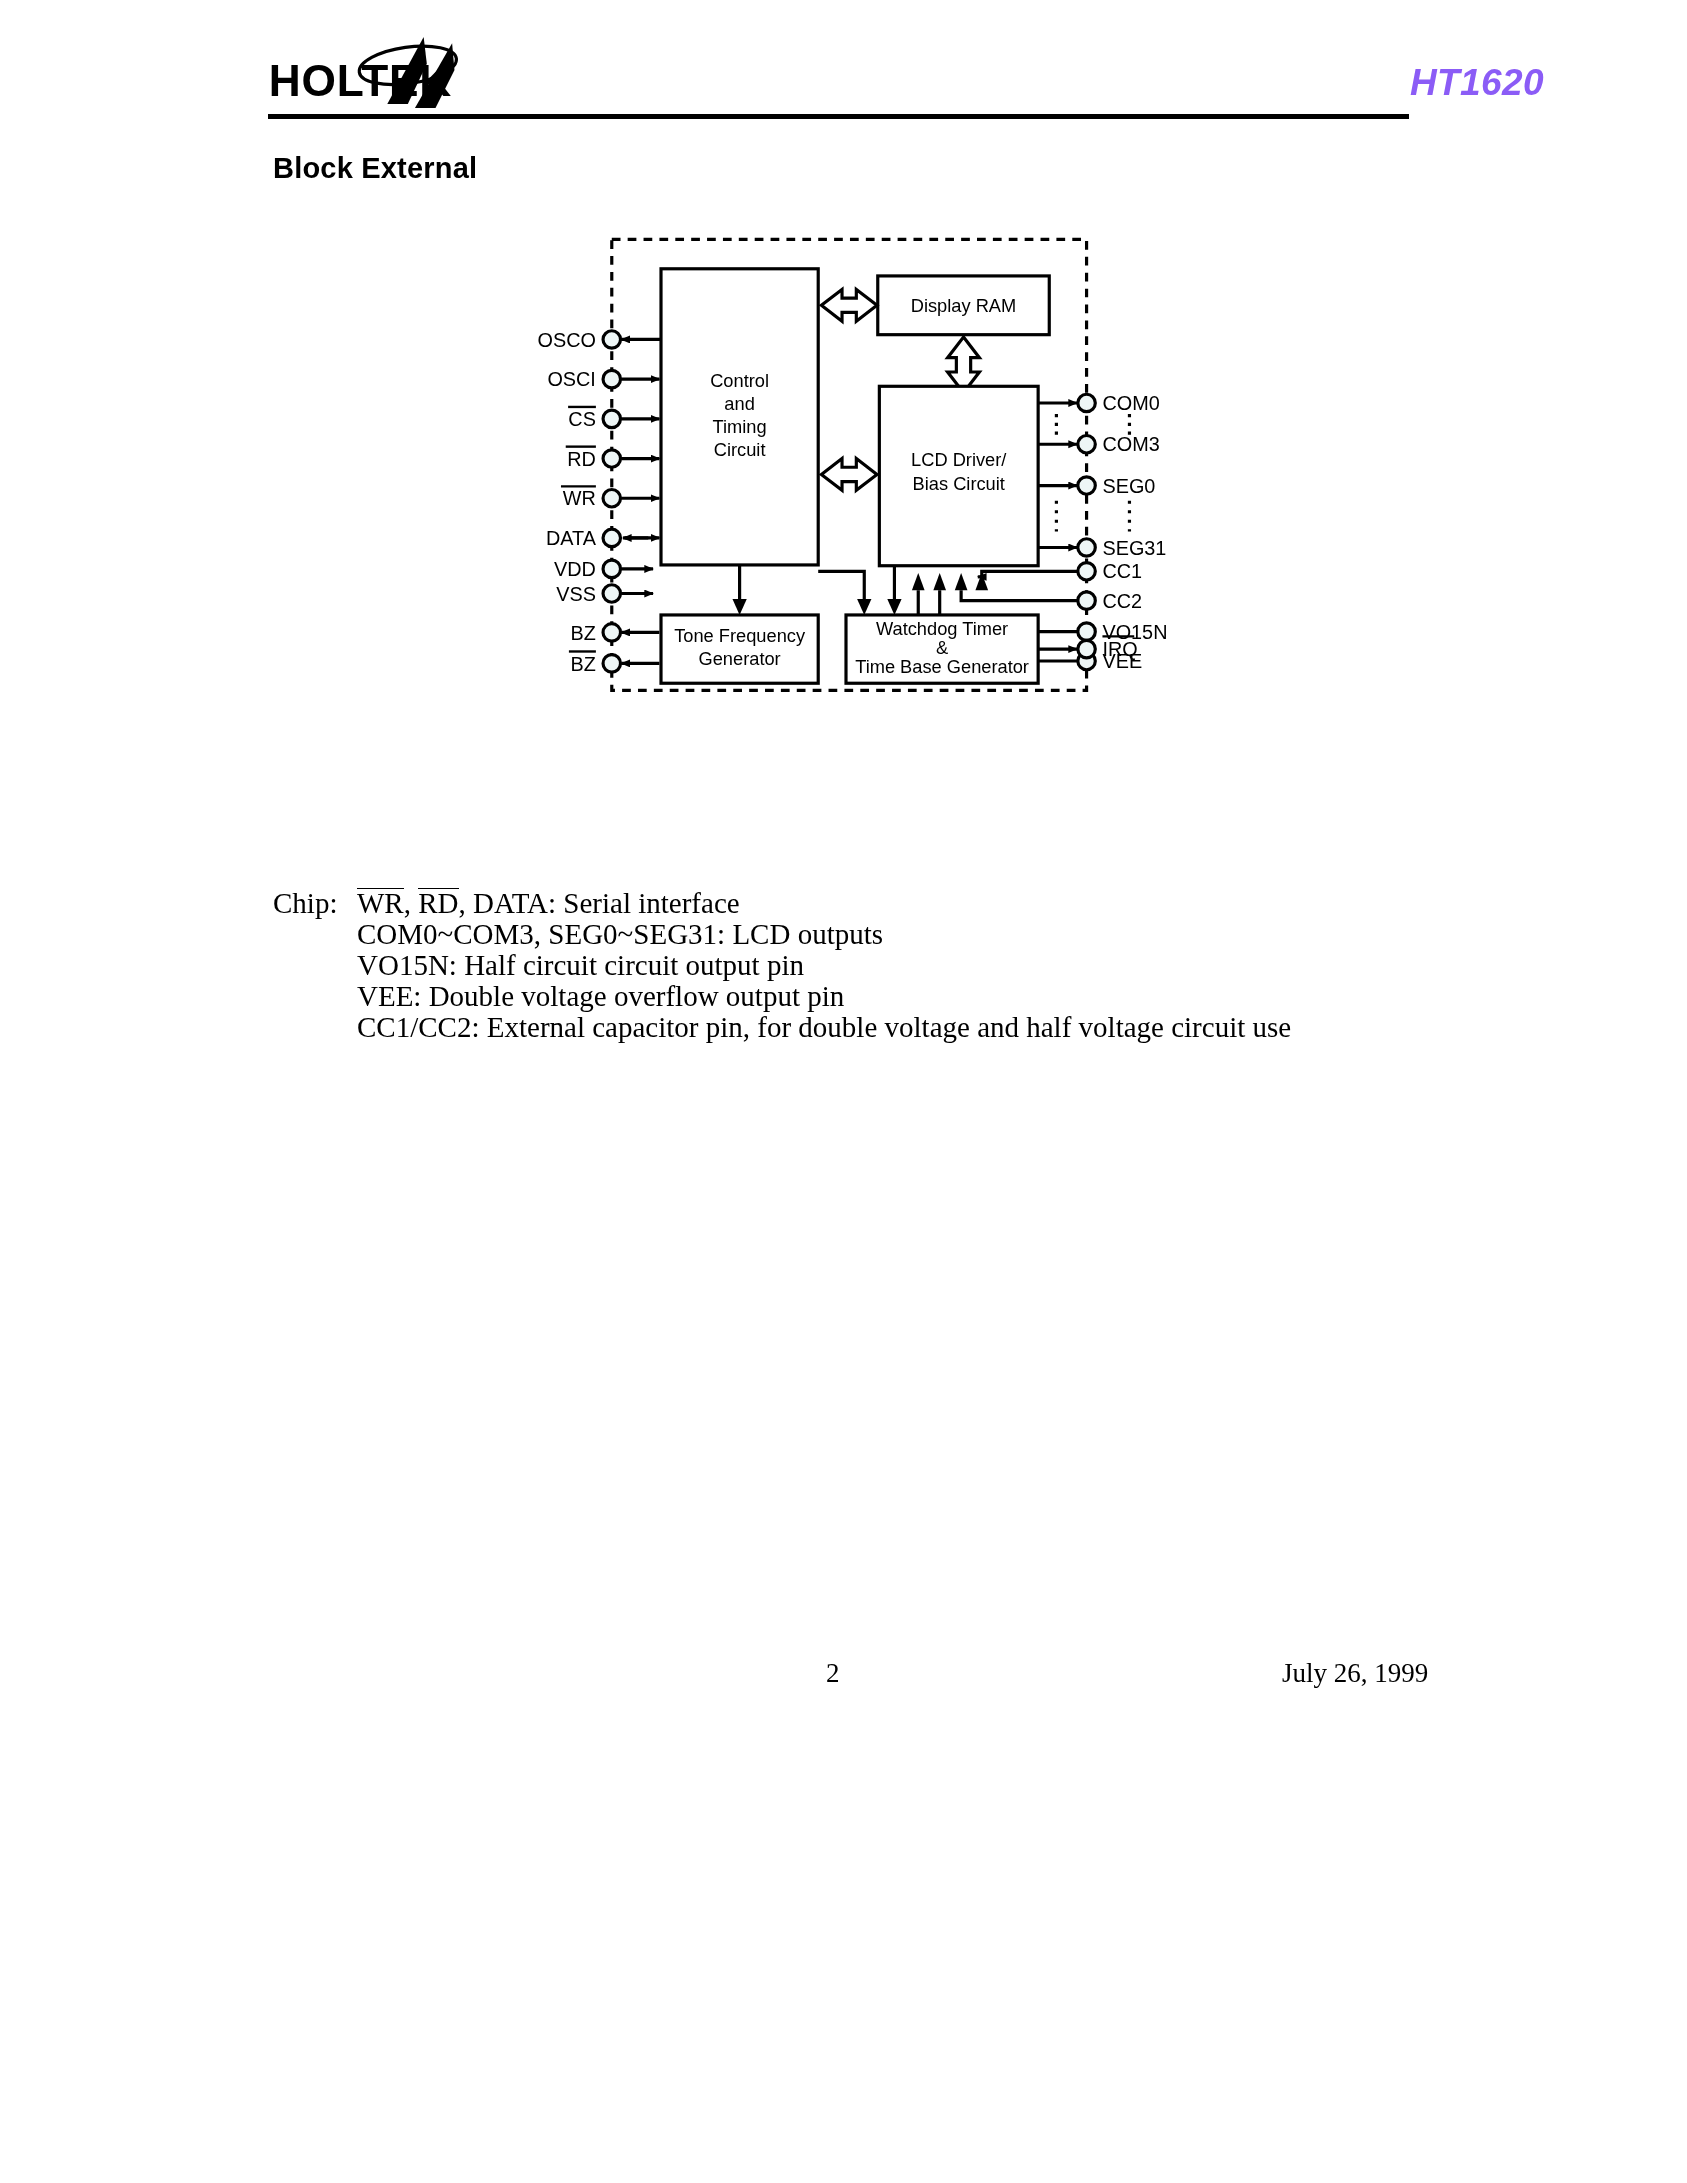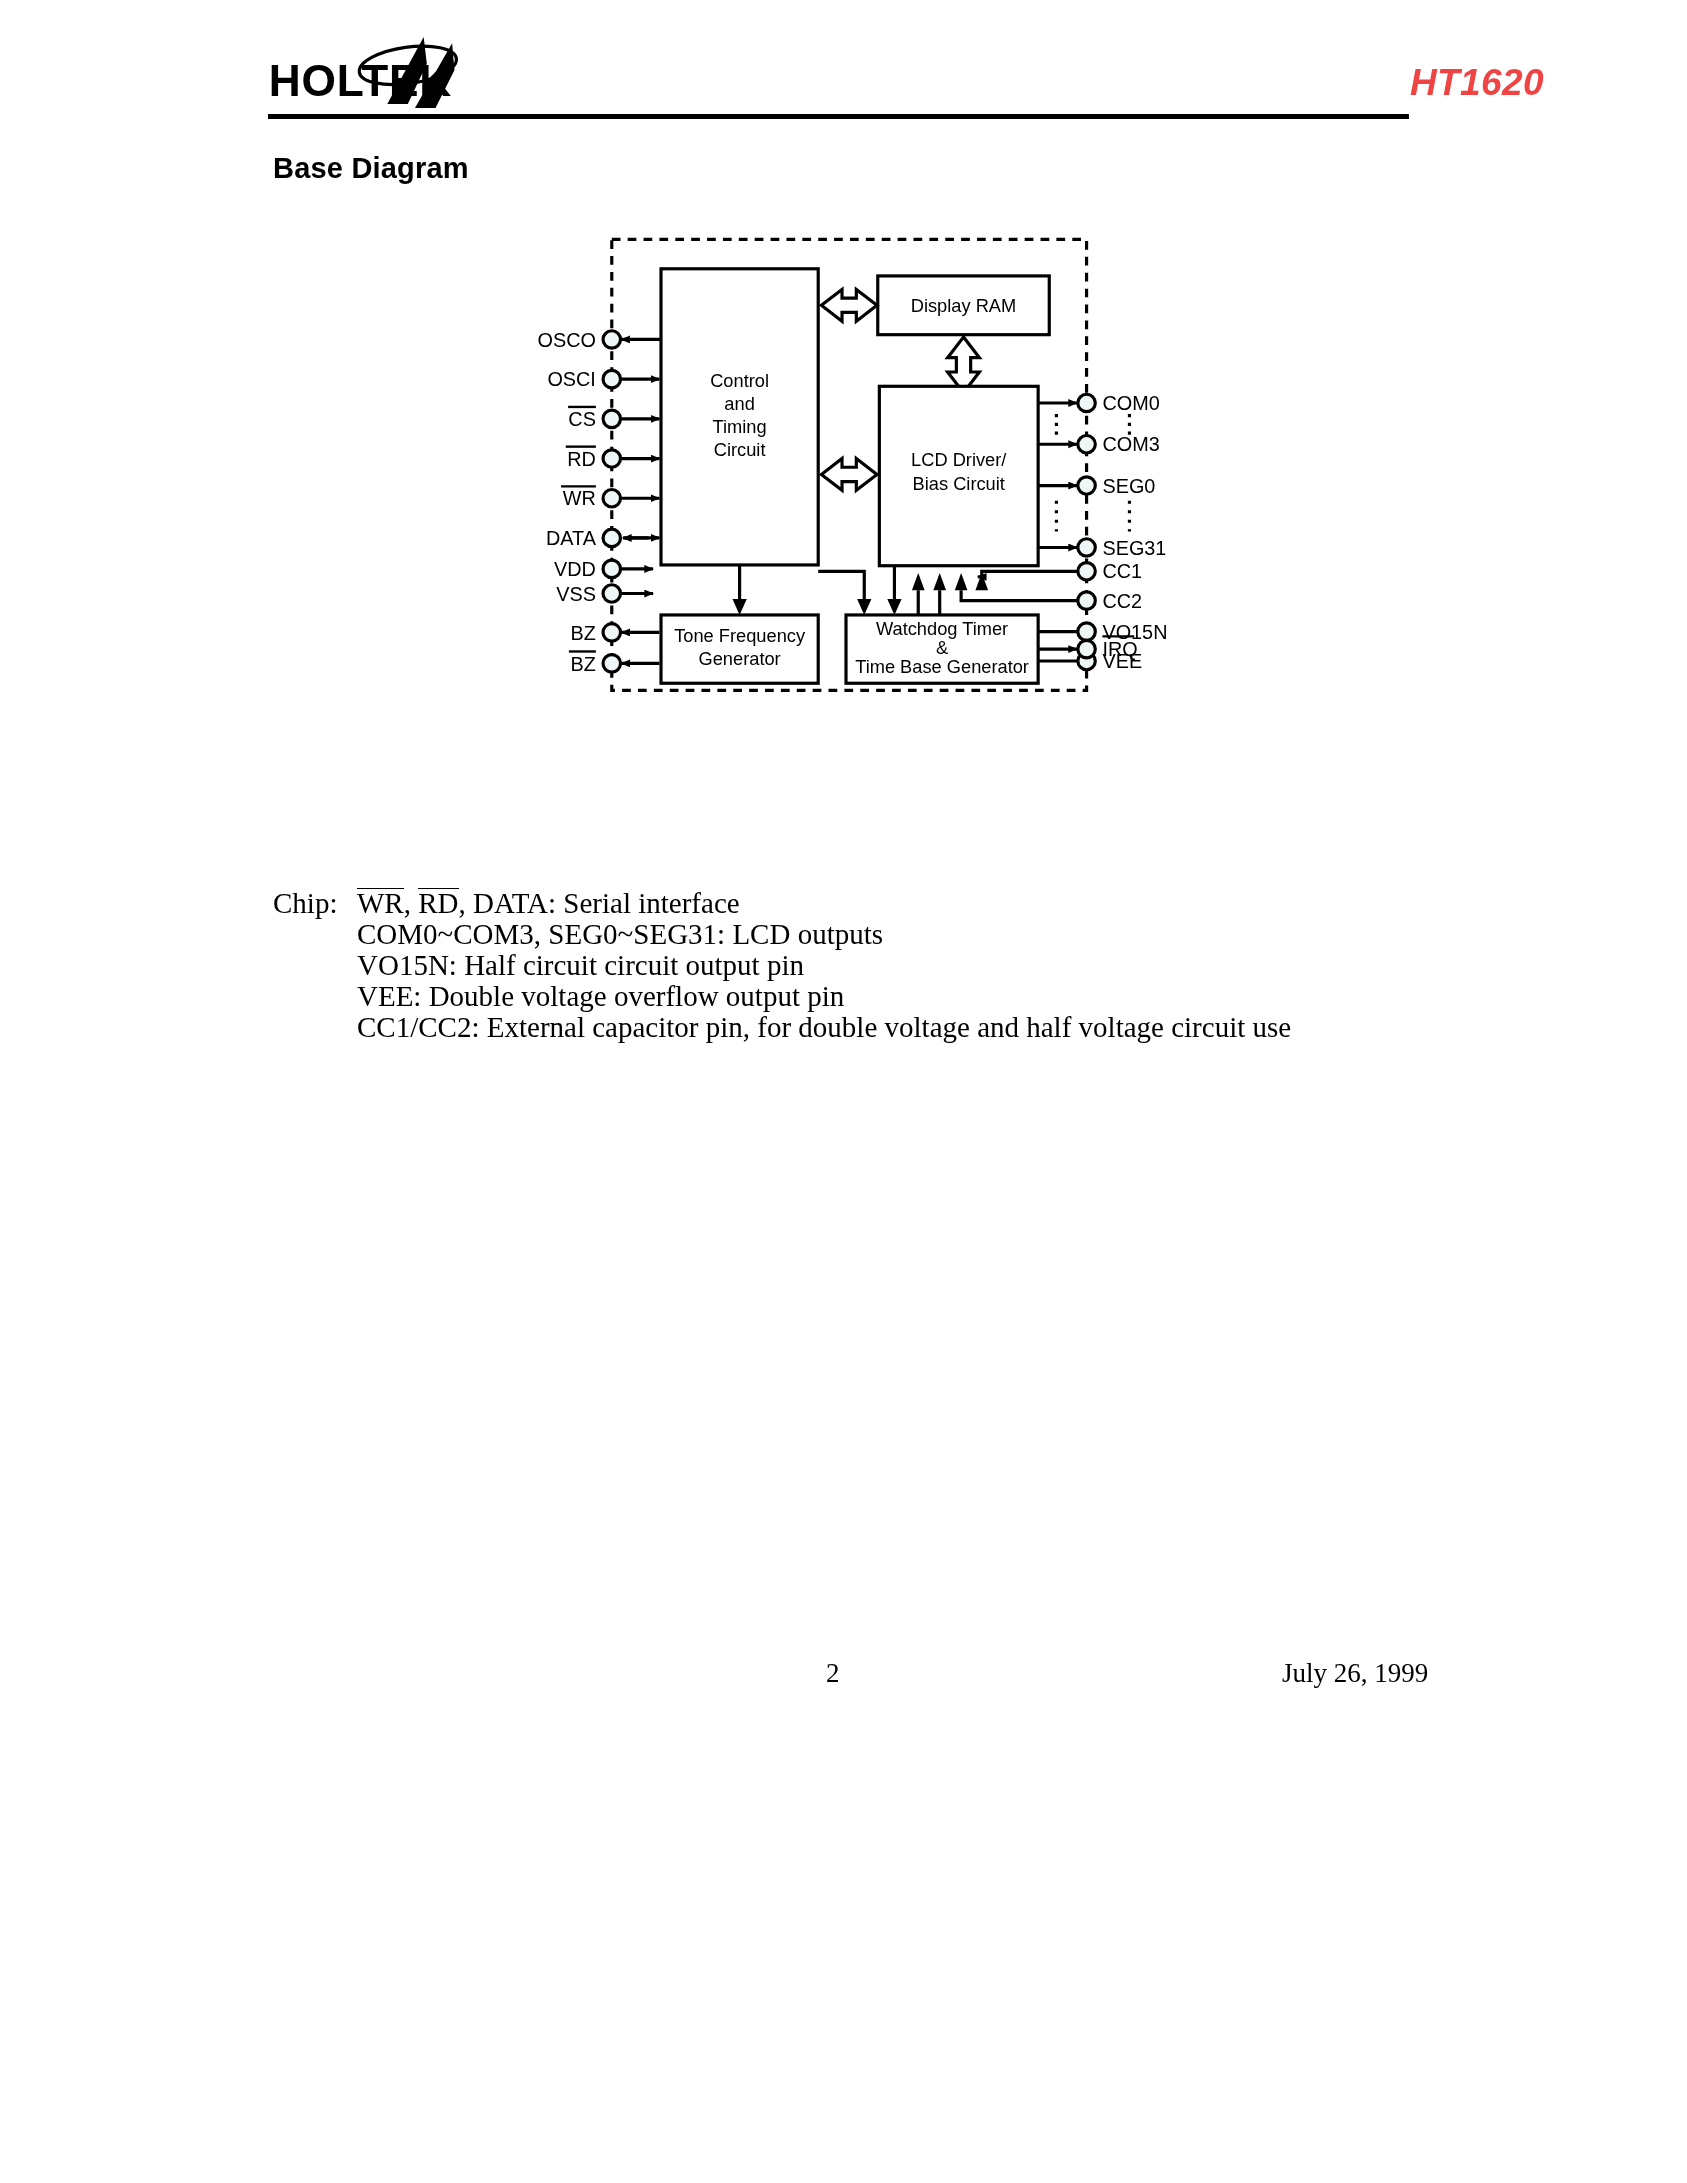--- a/index.html
+++ b/index.html
@@ -36,21 +36,21 @@
 
   .part-number {
     position: absolute;
     right: 143px;
     top: 62px;
     font-family: "Liberation Sans", sans-serif;
     font-style: italic;
     font-weight: bold;
     font-size: 37px;
     letter-spacing: 0.4px;
-    color: #ef4444;
+    color: #8b5cf6;
     white-space: nowrap;
   }
   .header-rule {
     position: absolute;
     left: 268px;
     top: 114px;
     width: 1141px;
     height: 4.8px;
     background: #000;
   }
@@ -160,21 +160,21 @@
       <polygon points="185,100 232,18 235,52 211,100" fill="#000"></polygon>
 
       <text x="0" y="85" font-family="Liberation Sans, sans-serif" font-size="56" font-weight="bold" fill="#000" letter-spacing="1">HOLTEK</text>
     </svg>
   </div>
 
   <div class="part-number">HT1620</div>
   <div class="header-rule"></div>
 </div>
 
-<div class="section-title">Base Diagram</div>
+<div class="section-title">Block External</div>
 
 <div class="diagram">
 <svg width="802" height="659" viewBox="0 0 1010 830">
   <defs>
     <marker id="ah" markerWidth="12" markerHeight="12" refX="11" refY="5" orient="auto" markerUnits="userSpaceOnUse">
       <path d="M0,0 L12,5 L0,10 z" fill="#000"></path>
     </marker>
     <marker id="ahL" markerWidth="12" markerHeight="12" refX="11" refY="5" orient="auto" markerUnits="userSpaceOnUse">
       <path d="M0,0 L12,5 L0,10 z" fill="#000"></path>
     </marker>

